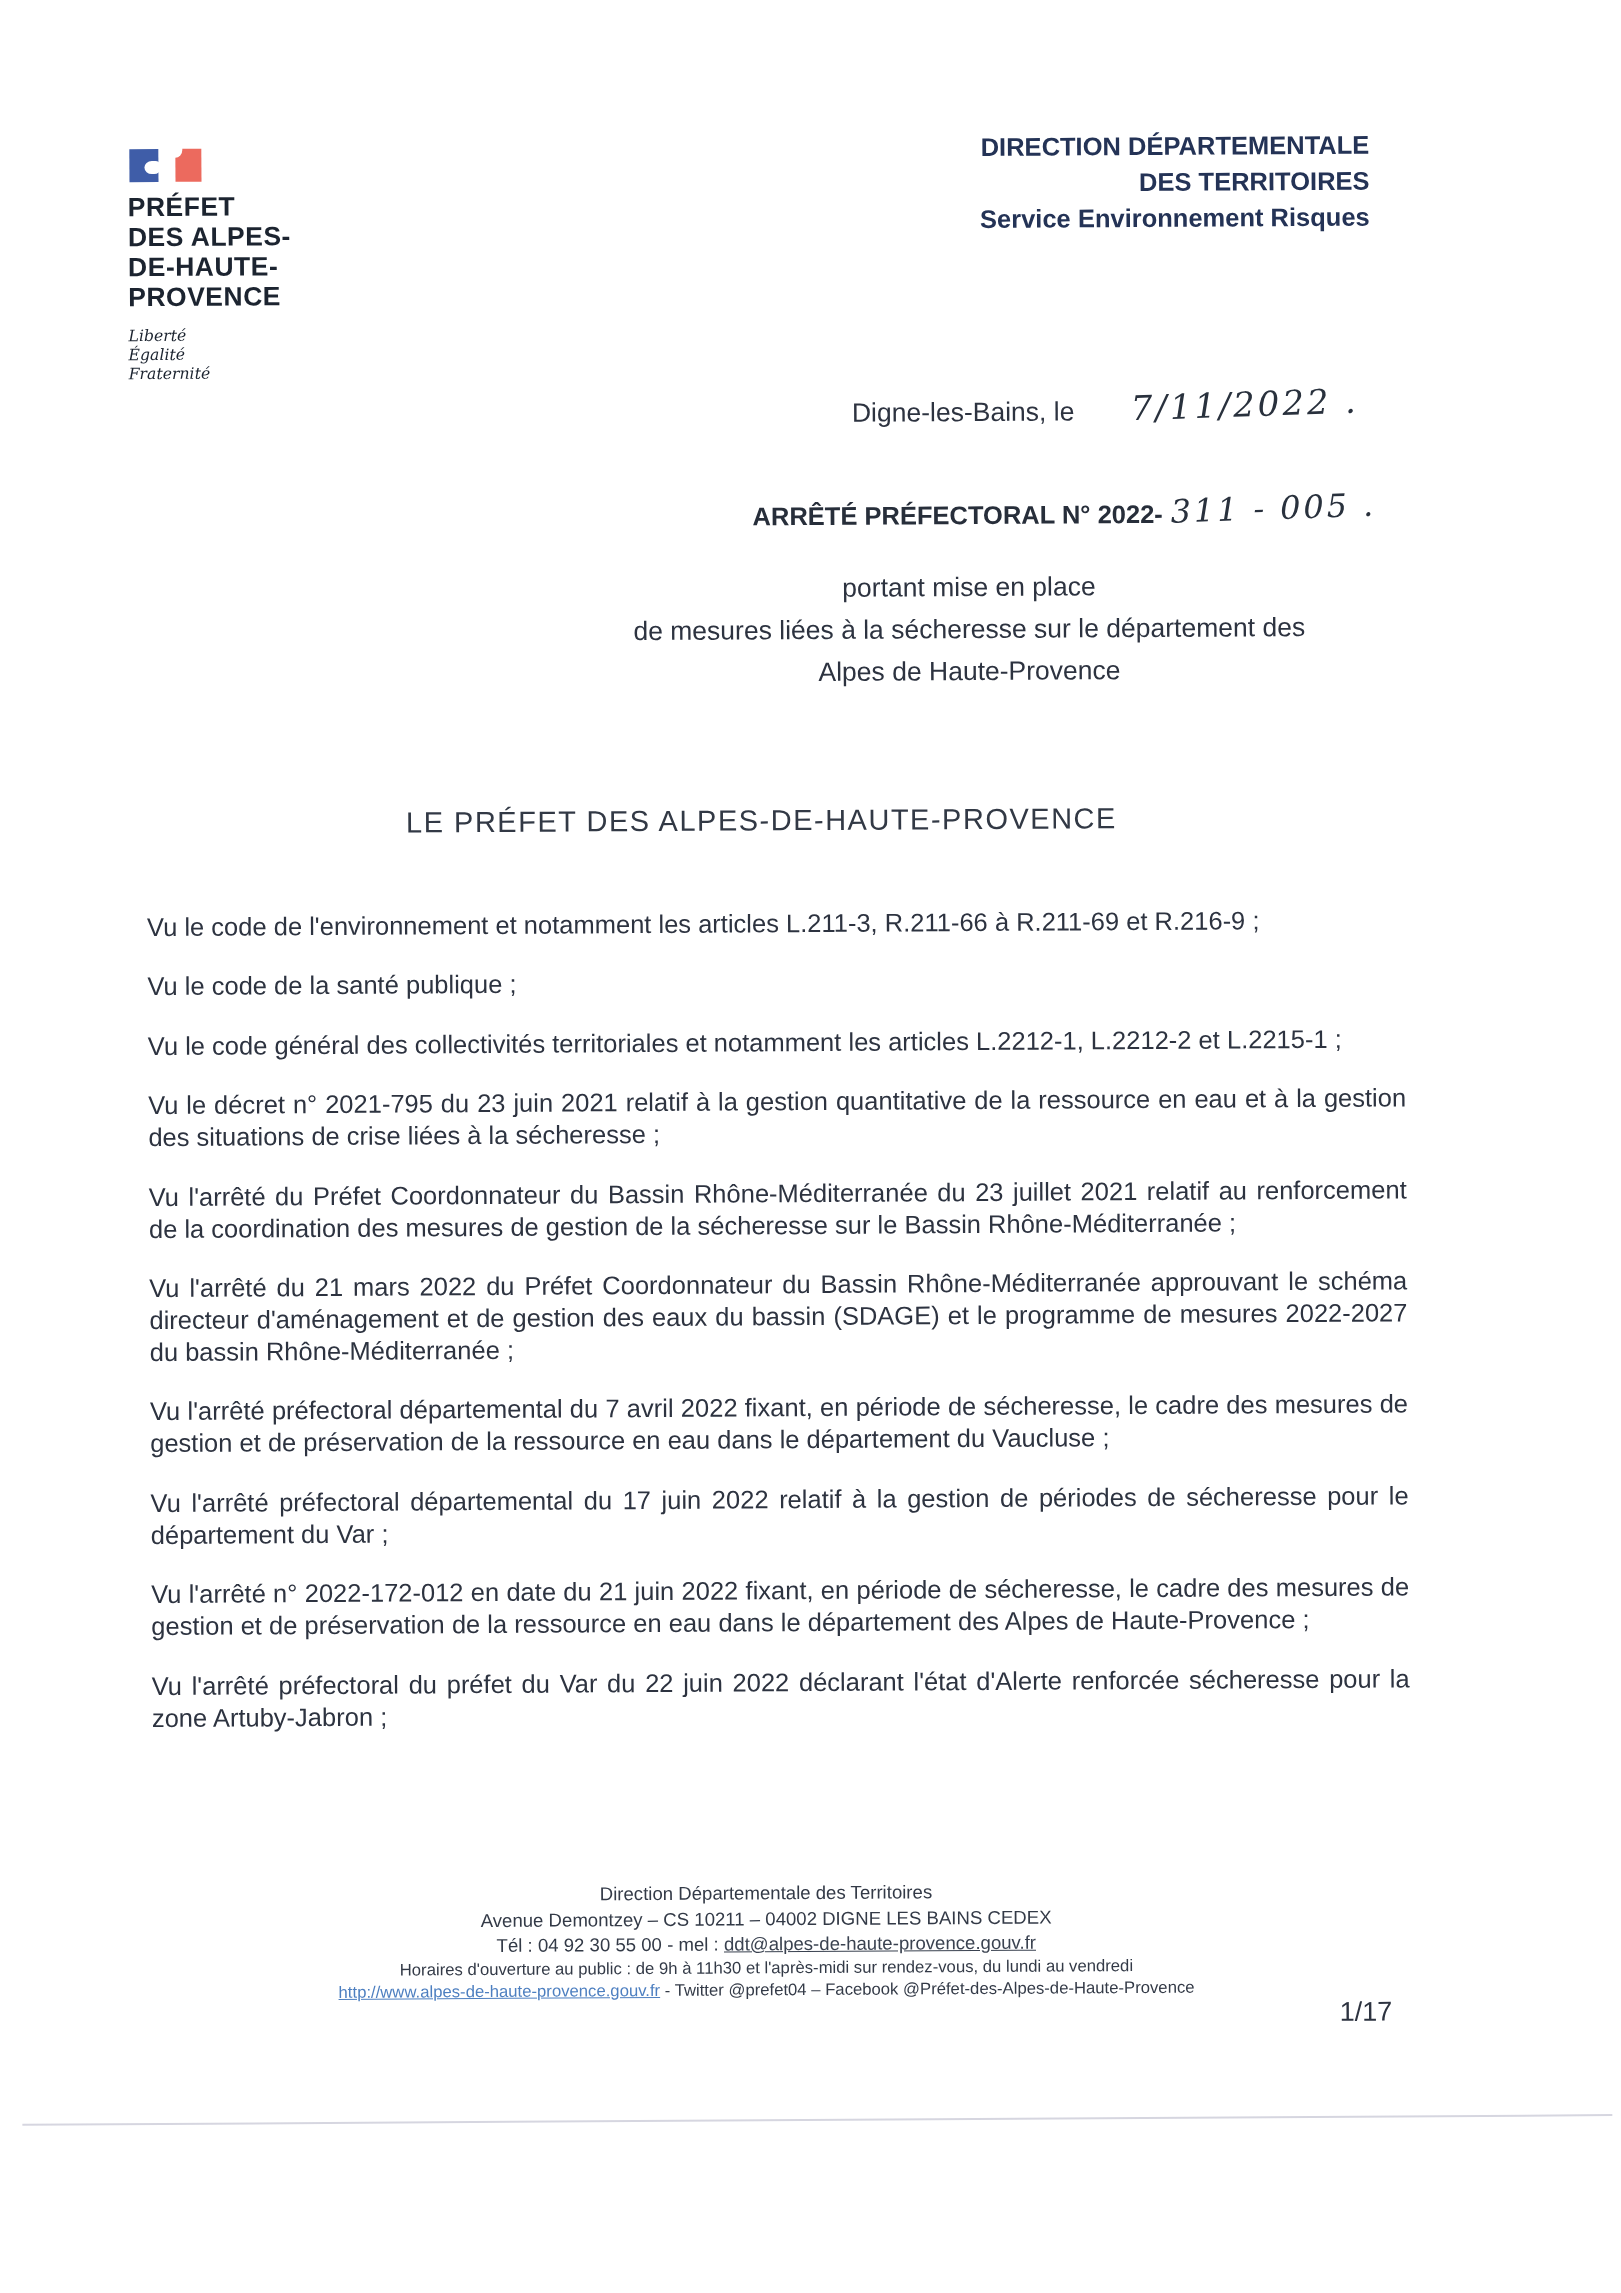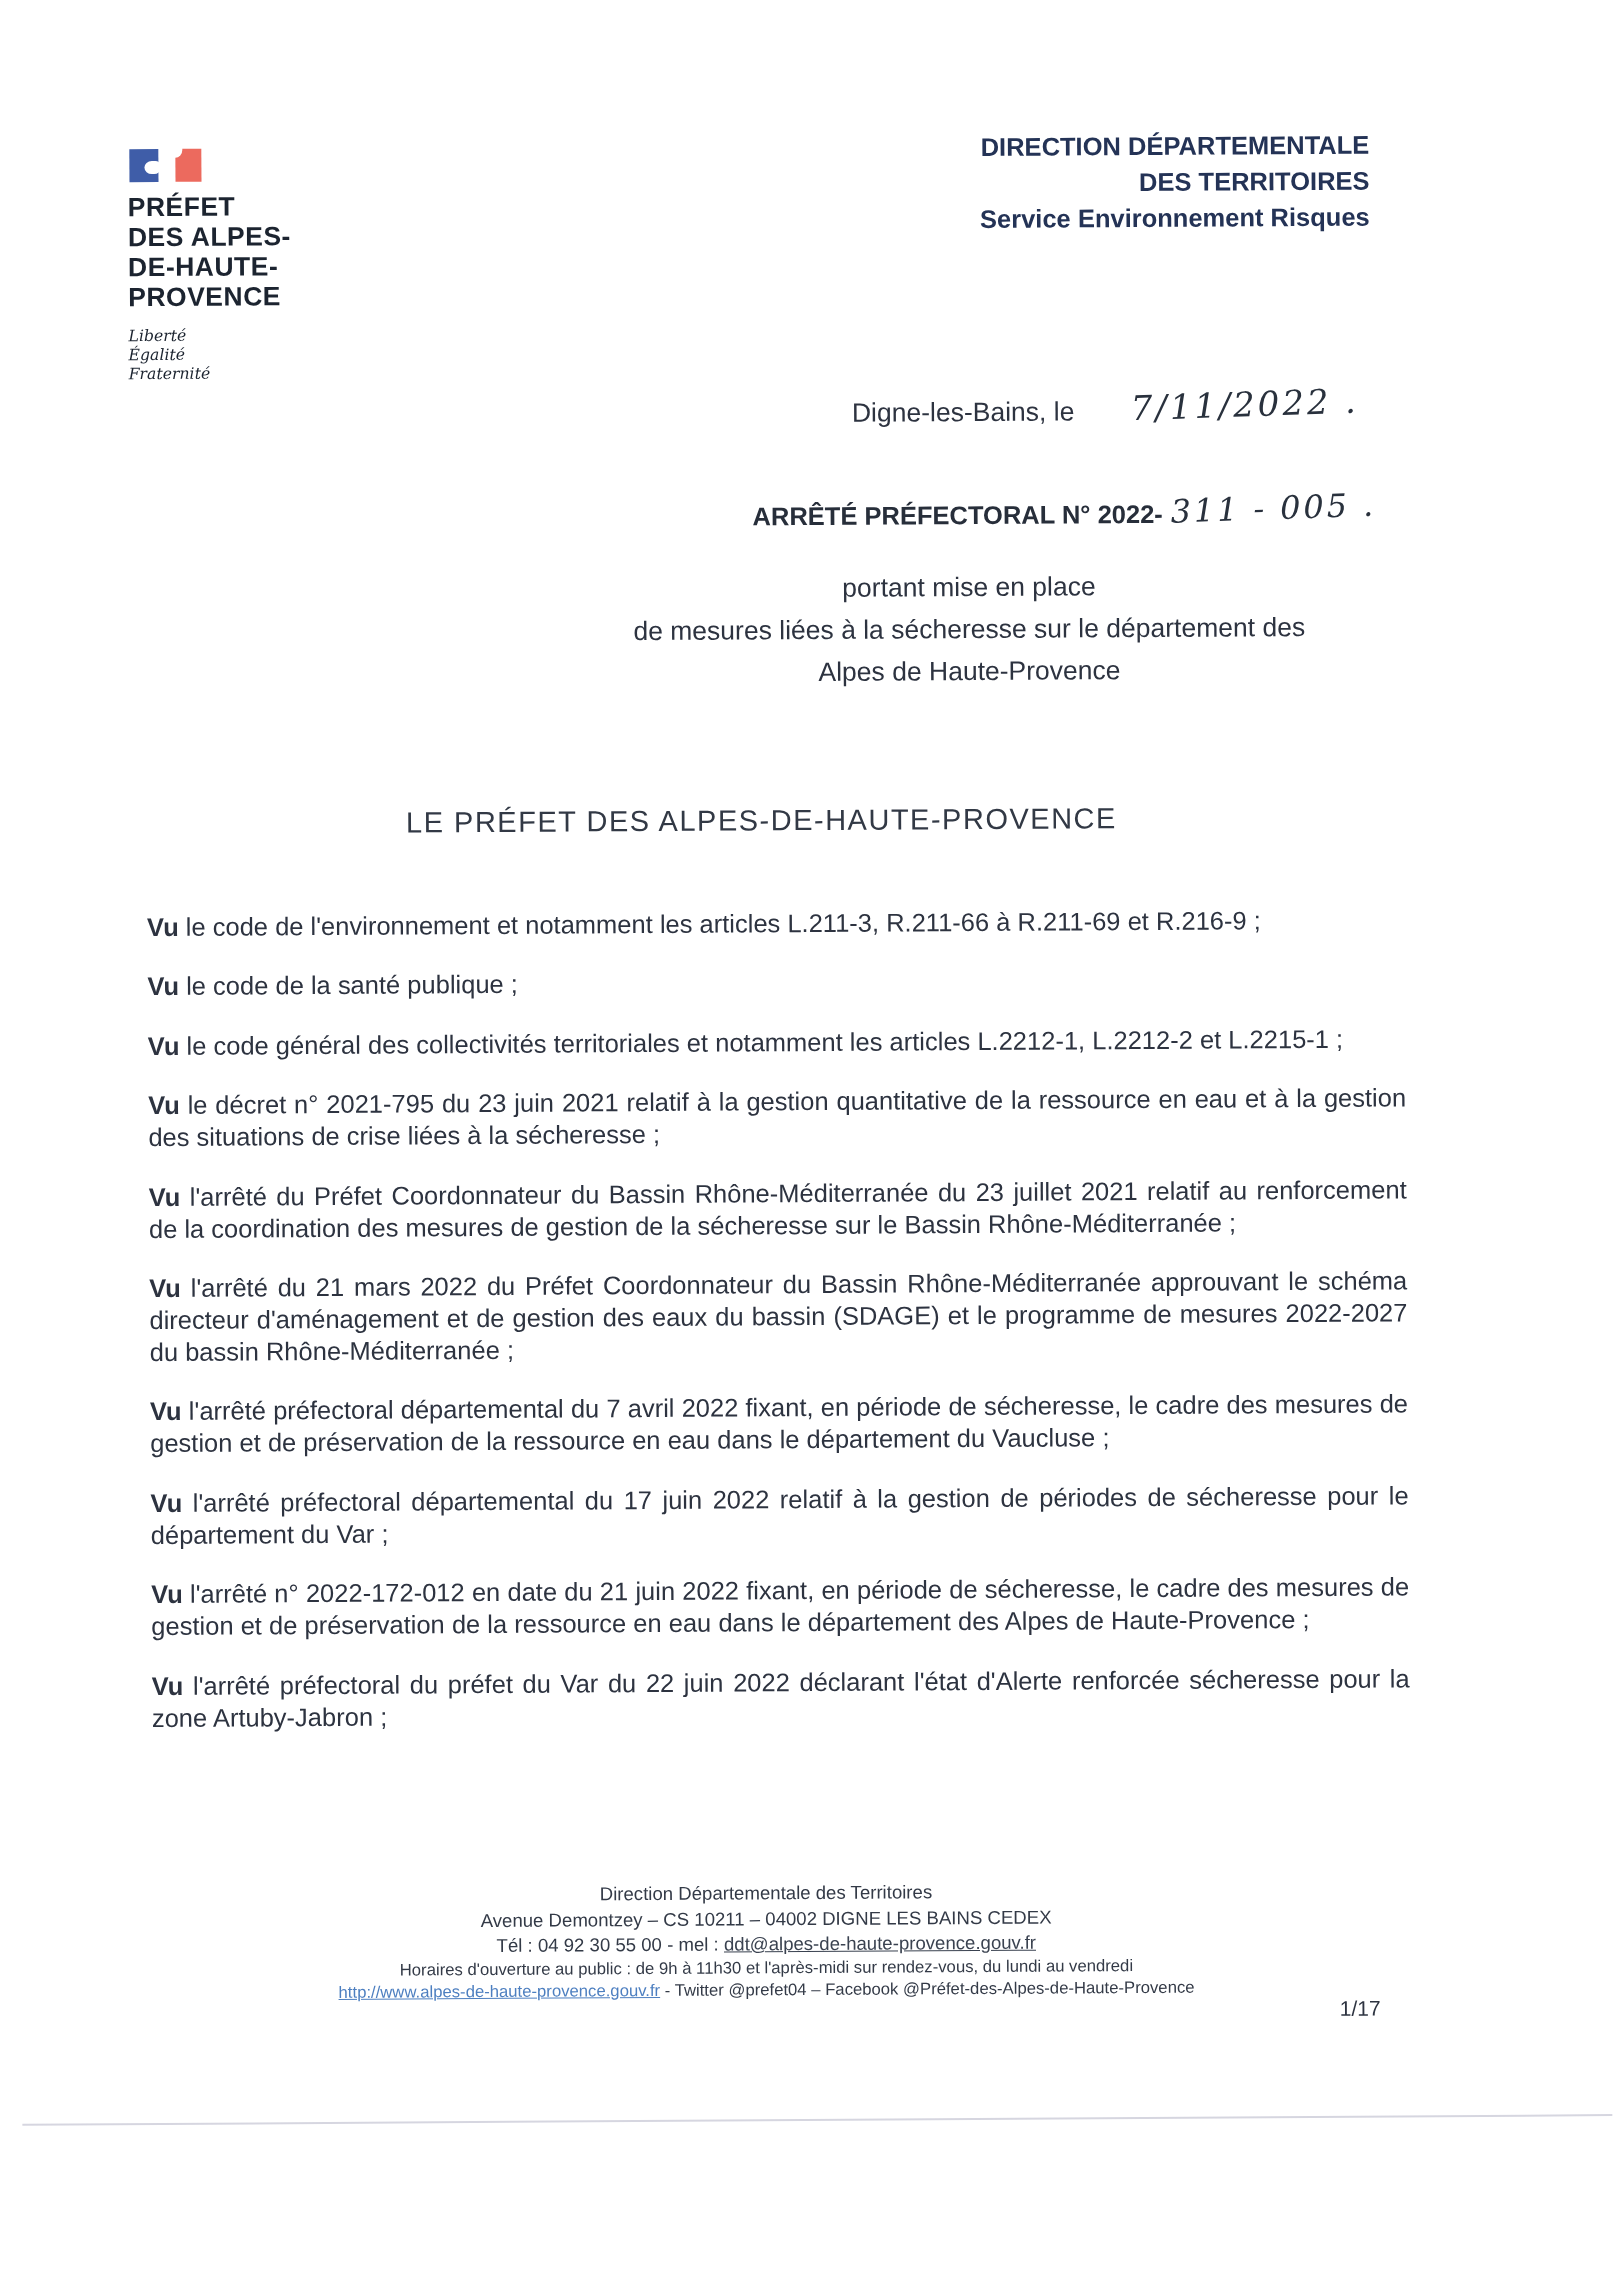--- a/index.html
+++ b/index.html
@@ -35,30 +35,30 @@
   .arrete-title{position:absolute;left:755px;top:495px;font-weight:bold;font-size:25.5px;color:#272e3a;white-space:nowrap;}
   .arrete-title .handwriting{font-size:32px;font-weight:normal;margin-left:7.8px;position:relative;top:-2.9px;}
 
   .subtitle{position:absolute;left:564px;top:567px;width:814px;text-align:center;font-size:26.5px;line-height:42px;color:#2d3340;}
 
   .main-heading{position:absolute;left:321px;top:804px;width:882px;text-align:center;font-size:29px;letter-spacing:1.5px;color:#323945;white-space:nowrap;}
 
   
   .body-text{position:absolute;left:147px;top:907px;width:1258px;font-size:25.5px;line-height:32px;text-align:justify;color:#2d3340;}
   .body-text p{margin:0 0 27.4px 0;}
-  .body-text b{font-weight:bold;}
+  .body-text b{font-weight:normal;}
 
   
   .footer{position:absolute;left:108px;top:1880px;width:1304px;text-align:center;color:#333a47;}
   .footer .f-big{font-size:18.6px;line-height:25.5px;}
   .footer .f-small{font-size:16.7px;line-height:22.5px;}
   .link-email{color:#3a4250;text-decoration:underline;}
   .link-url{color:#4d7fc0;text-decoration:underline;}
 
-  .page-number{position:absolute;left:1333px;top:2000px;font-size:21px;color:#2d3340;}
+  .page-number{position:absolute;left:1333px;top:2000px;font-size:27px;color:#2d3340;}
 
   .bottom-rule{position:absolute;left:14.7px;top:2119px;width:1590px;height:2px;background:#d6d6e0;}
 </style>
 </head>
 <body>
 
 <div class="page">
   <div class="scan">
 
     <div class="logo">

